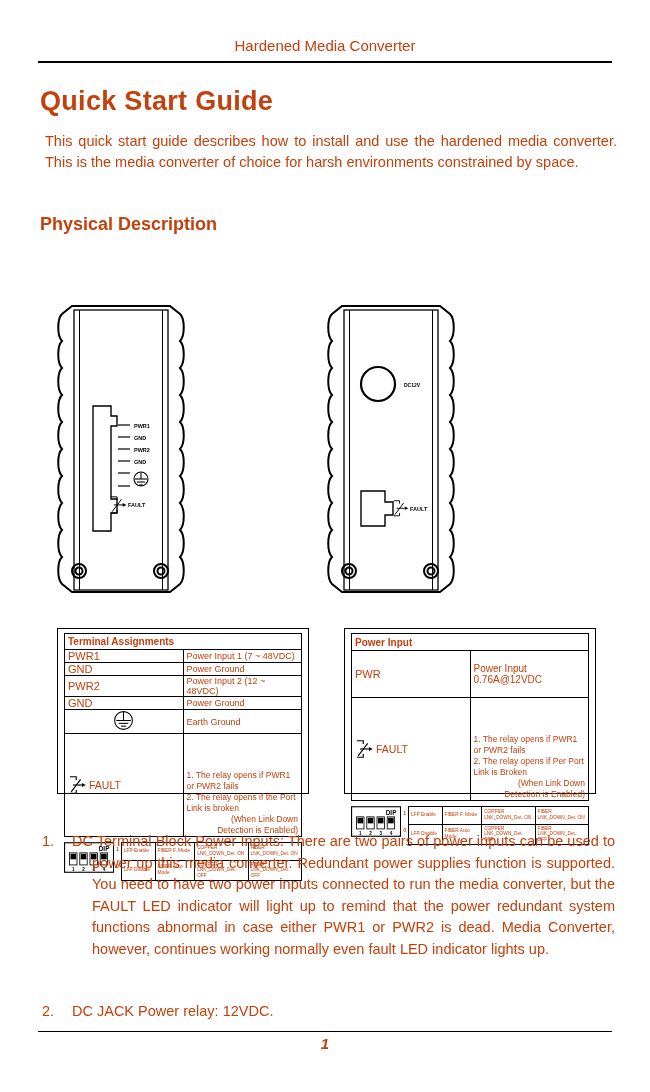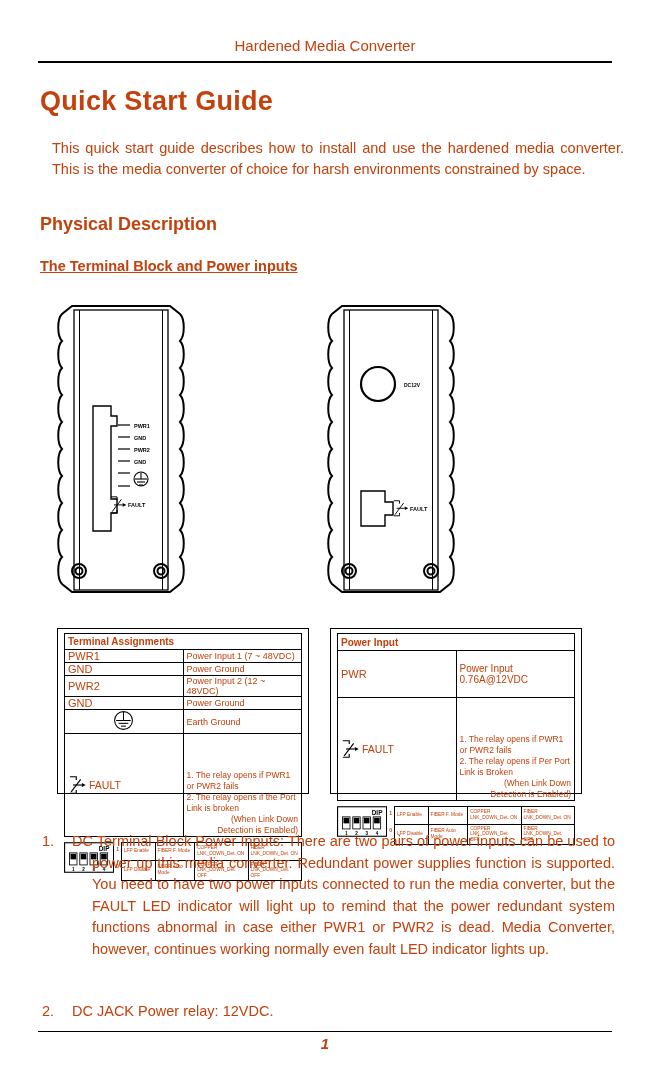--- a/index.html
+++ b/index.html
@@ -1,30 +1,30 @@
 <!DOCTYPE html>
 <html><head>
 <meta charset="utf-8">
 <style>
   html,body{margin:0;padding:0;background:#fff;}
   .page{position:relative;width:650px;height:1092px;background:#ffffff;color:#c2410c;
         font-family:"Liberation Sans",sans-serif;overflow:hidden;}
   .header-title{position:absolute;top:37px;left:0;right:0;text-align:center;font-size:15px;}
   .header-rule{position:absolute;top:61px;left:38px;right:38px;border-top:2px solid #000;}
   .doc-title{position:absolute;top:86px;left:40px;margin:0;font-size:27px;font-weight:bold;letter-spacing:.3px;}
-  .intro{position:absolute;top:126px;left:40px;width:572px;margin:12px;font-size:14.5px;line-height:21px;text-align:justify;}
+  .intro{position:absolute;top:126px;left:40px;width:572px;margin:5px;font-size:14.5px;line-height:21px;text-align:justify;}
   .section-heading{position:absolute;top:214px;left:40px;margin:0;font-size:18px;font-weight:bold;}
   .subsection-heading{position:absolute;top:258px;left:40px;margin:0;font-size:14.5px;font-weight:bold;text-decoration:underline;}
   .device{position:absolute;top:303px;}
   .device-left{left:55px;}
   .device-right{left:325px;}
   .spec-box{position:absolute;top:628px;width:252px;height:166px;border:1px solid #000;
             box-sizing:border-box;padding:4px 6px;background:#fff;}
   .spec-left{left:57px;}
-  .spec-right{left:330px;}
+  .spec-right{left:344px;}
   table.spec{width:100%;border-collapse:collapse;table-layout:fixed;}
   table.spec td{border:1px solid #000;padding:0 3px;vertical-align:middle;overflow:hidden;}
   td.spec-title{font-size:10px;font-weight:bold;text-align:left;height:15px;}
   .spec-left td.c1{width:58px;}
   .spec-right td.c1{width:59px;margin-top:10px;}
   td.term{font-size:11px;height:12px;}
   td.desc{font-size:9px;}
   td.desc-mid{font-size:10px;height:46px;}
   tr.earth-row td{height:22px;}
   tr.fault-row td{height:36px;}
@@ -55,21 +55,20 @@
 <body>
 
 <div class="page">
 
   <div class="header-title">Hardened Media Converter</div>
   <div class="header-rule"></div>
 
   <h1 class="doc-title">Quick Start Guide</h1>
   <p class="intro">This quick start guide describes how to install and use the hardened media converter. This is the media converter of choice for harsh environments constrained by space.</p>
   <h2 class="section-heading">Physical Description</h2>
-  <h3 class="subsection-heading">The Terminal Block and Power inputs</h3>
 
   <svg class="device device-left" width="132" height="294" viewBox="0 0 132 294" fill="none" stroke="#000">
     <g>
       <path stroke-width="2" d="M17 3 H115 L125 11
         c5 5 5 22 0 27 c5 5 5 22 0 27 c5 5 5 22 0 27 c5 5 5 22 0 27 c5 5 5 22 0 27
         c5 5 5 22 0 27 c5 5 5 22 0 27 c5 5 5 22 0 27 c5 5 5 22 0 27 c5 5 5 22 0 27
         L115 289 H17 L7 281
         c-5 -5 -5 -22 0 -27 c-5 -5 -5 -22 0 -27 c-5 -5 -5 -22 0 -27 c-5 -5 -5 -22 0 -27 c-5 -5 -5 -22 0 -27
         c-5 -5 -5 -22 0 -27 c-5 -5 -5 -22 0 -27 c-5 -5 -5 -22 0 -27 c-5 -5 -5 -22 0 -27 c-5 -5 -5 -22 0 -27 Z"></path>
       <rect x="19" y="7" width="94" height="280" stroke-width="1.3"></rect>

